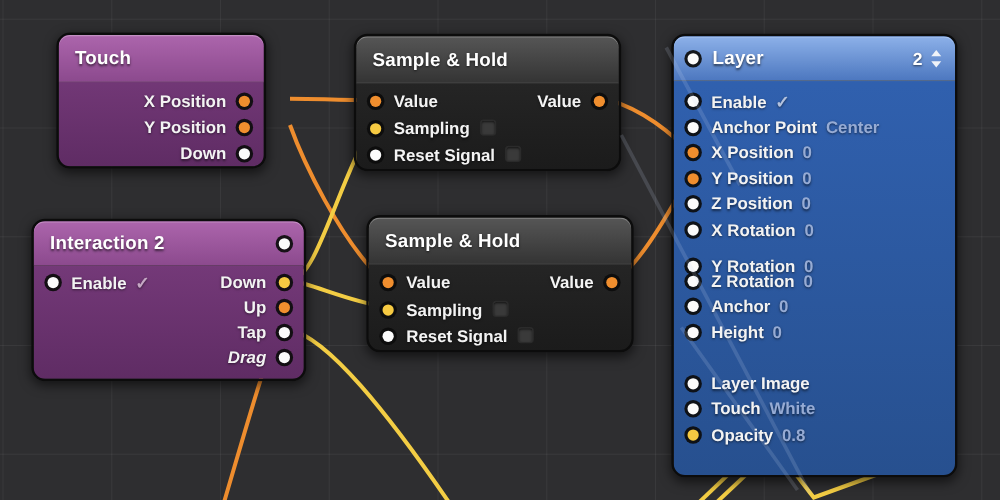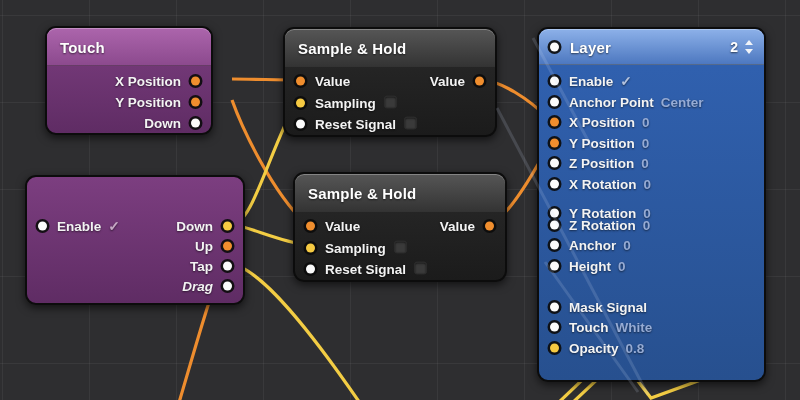--- a/index.html
+++ b/index.html
@@ -122,20 +122,24 @@
         <div class="row" style="top: 95px;">
           <span class="dot white l"></span>
           <span class="plabel l"><span>Reset Signal</span><span class="box"></span></span>
         </div>
         <div class="row" style="top: 52px;">
           <span class="dot orange r"></span>
           <span class="plabel r"><span>Value</span></span>
         </div>
       </div>
       <div class="node purple" style="left: 25px; top: 175px; width: 220px; height: 130px;">
+        <div class="hdr" style="height: 36px;">
+          <span class="dot white hdot right" style="position: absolute;"></span>
+          <span class="title">Interaction 2</span>
+        </div>
         <div class="row" style="top: 49px;">
           <span class="dot white l"></span>
           <span class="plabel l"><span>Enable</span><span class="check">✓</span></span>
         </div>
         <div class="row" style="top: 49px;">
           <span class="dot yellow r"></span>
           <span class="plabel r"><span>Down</span></span>
         </div>
         <div class="row" style="top: 69px;">
           <span class="dot orange r"></span>
@@ -216,21 +220,21 @@
         <div class="row" style="top: 216px;">
           <span class="dot white l"></span>
           <span class="plabel l"><span>Anchor</span><span class="val">0</span></span>
         </div>
         <div class="row" style="top: 236.5px;">
           <span class="dot white l"></span>
           <span class="plabel l"><span>Height</span><span class="val">0</span></span>
         </div>
         <div class="row" style="top: 277.5px;">
           <span class="dot white l"></span>
-          <span class="plabel l"><span>Mask Signal</span></span>
+          <span class="plabel l"><span>Layer Image</span></span>
         </div>
         <div class="row" style="top: 298px;">
           <span class="dot white l"></span>
           <span class="plabel l"><span>Touch</span><span class="val">White</span></span>
         </div>
         <div class="row" style="top: 318.5px;">
           <span class="dot yellow l"></span>
           <span class="plabel l"><span>Opacity</span><span class="val">0.8</span></span>
         </div>
       </div>

